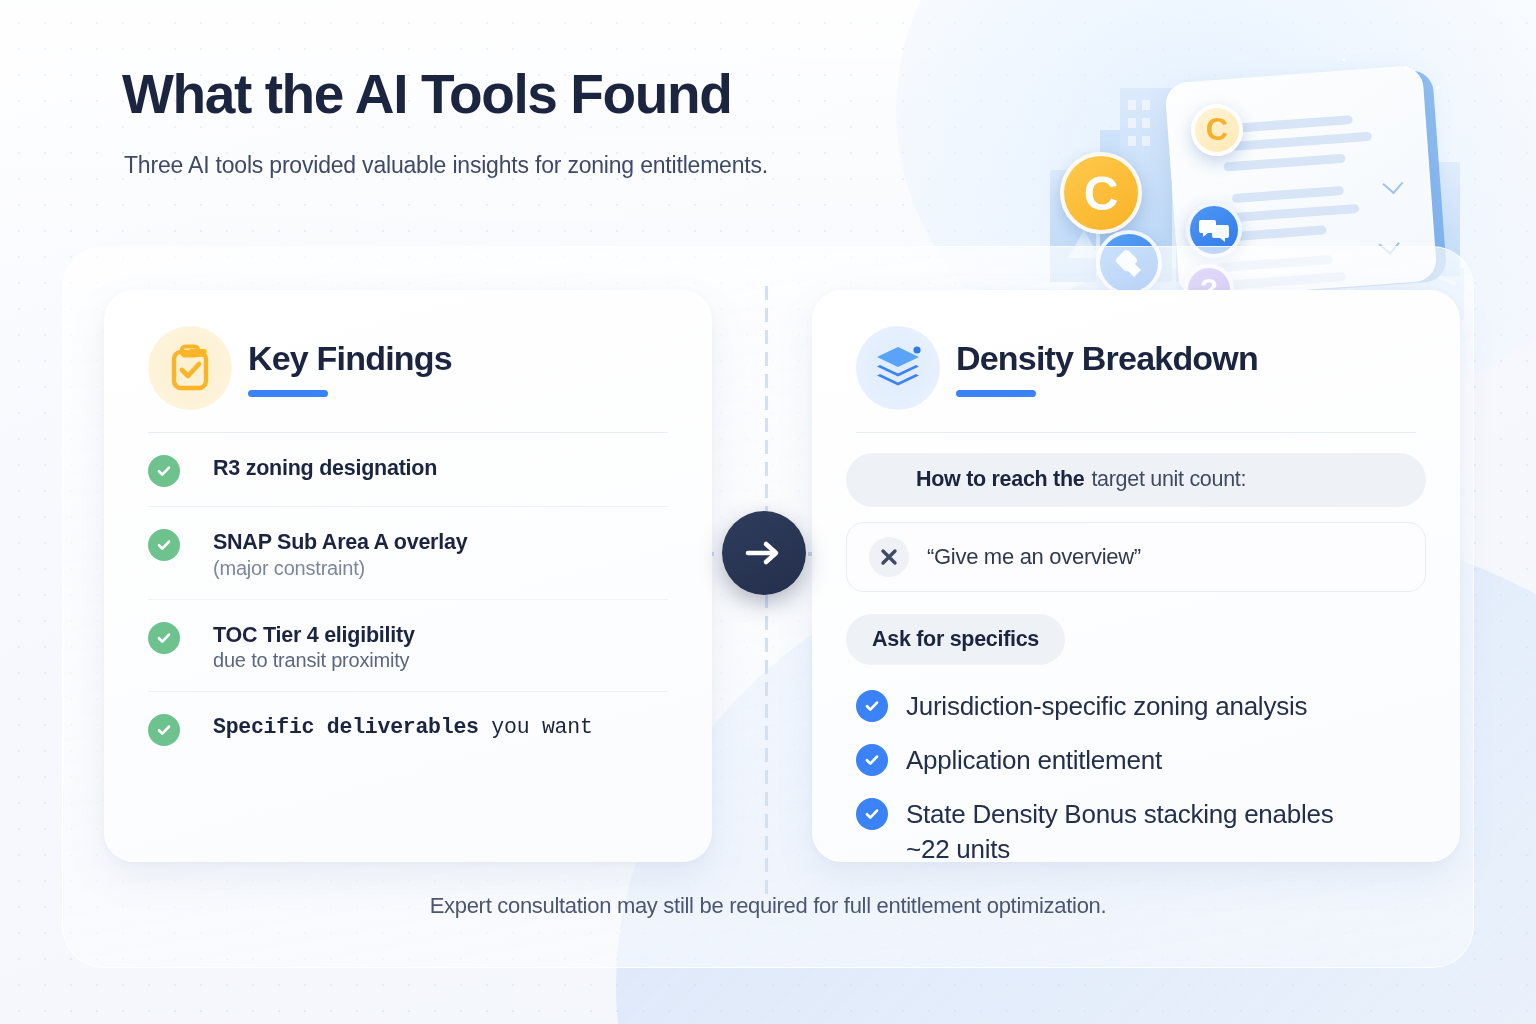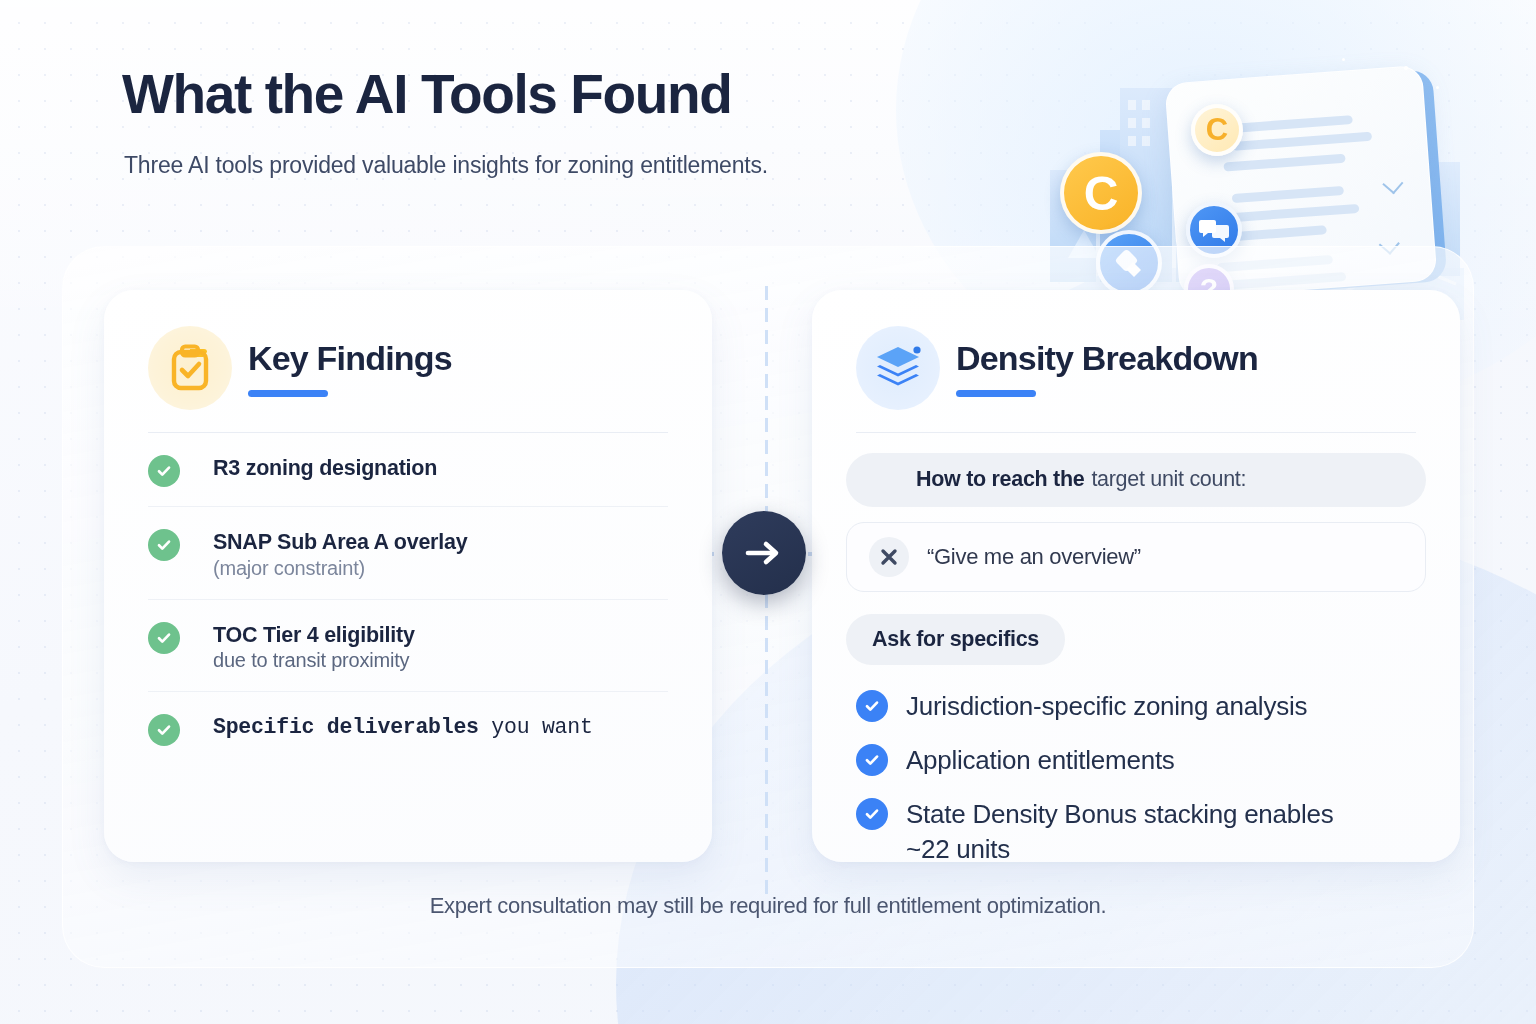--- a/index.html
+++ b/index.html
@@ -577,21 +577,21 @@
             </svg>
           </div>
           <div class="ask-text">Jurisdiction-specific zoning analysis</div>
         </div>
         <div class="ask-item">
           <div class="check blue">
             <svg width="18" height="18" viewBox="0 0 18 18">
               <path d="M4 9.3 L7.3 12.6 L14 5.6" fill="none" stroke="#fff" stroke-width="2.7" stroke-linecap="round" stroke-linejoin="round"></path>
             </svg>
           </div>
-          <div class="ask-text">Application entitlements</div>
+          <div class="ask-text">Application entitlement</div>
         </div>
         <div class="ask-item">
           <div class="check blue">
             <svg width="18" height="18" viewBox="0 0 18 18">
               <path d="M4 9.3 L7.3 12.6 L14 5.6" fill="none" stroke="#fff" stroke-width="2.7" stroke-linecap="round" stroke-linejoin="round"></path>
             </svg>
           </div>
           <div class="ask-text">State Density Bonus stacking enables ~22 units</div>
         </div>
       </div>

